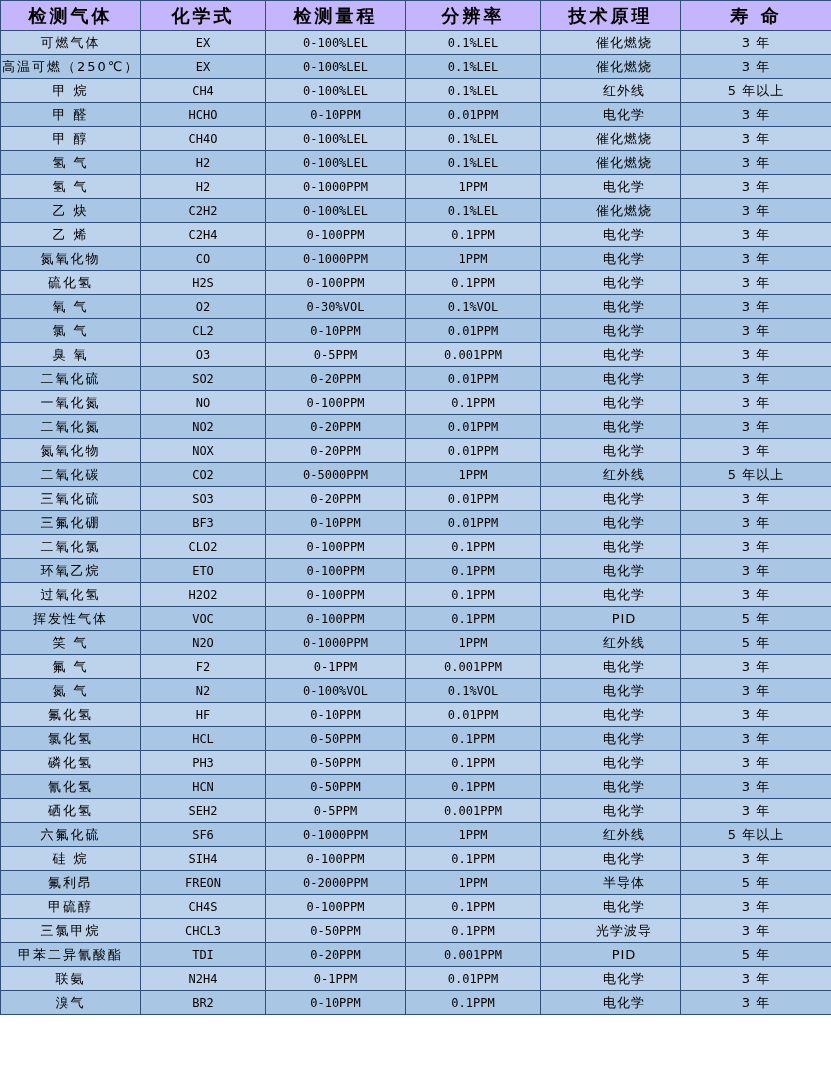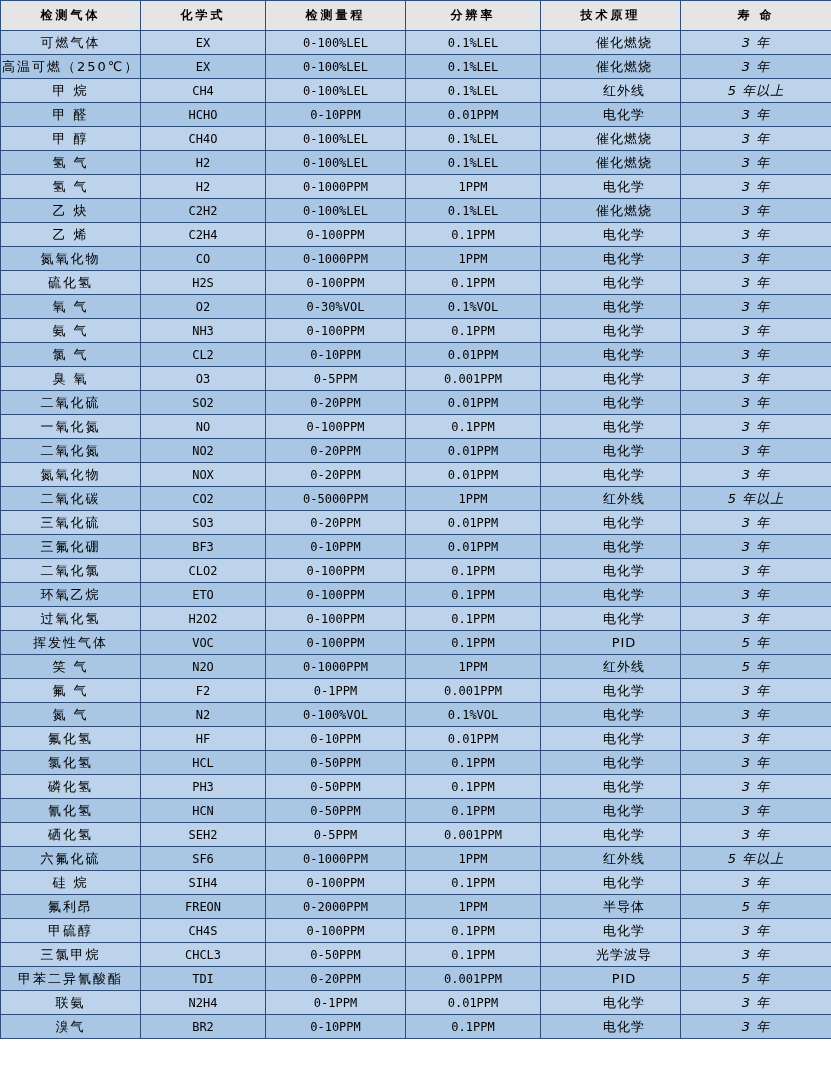--- a/index.html
+++ b/index.html
@@ -32,23 +32,23 @@
   table.gas-table th,
   table.gas-table td {
     border: 1px solid #2f4f7a;
     text-align: center;
     vertical-align: middle;
     color: #000000;
     white-space: nowrap;
     overflow: hidden;
   }
   table.gas-table thead th {
-    background: #e5e5e5;
+    background: #c4b5fd;
     height: 27px;
-    font-size: 12px;
+    font-size: 18px;
     font-weight: bold;
     letter-spacing: 3px;
     font-family: "DejaVu Sans", "Liberation Sans", sans-serif;
   }
   table.gas-table tbody td {
     height: 21px;
     font-size: 13px;
     font-weight: normal;
     font-family: "DejaVu Sans", "Liberation Sans", sans-serif;
   }
@@ -67,21 +67,20 @@
     font-family: "DejaVu Sans Mono", "Liberation Mono", monospace;
     font-size: 12px;
     letter-spacing: 0px;
   }
   table.gas-table tbody td.col-tech {
     letter-spacing: 1px;
     padding-left: 28px;
   }
   table.gas-table tbody td.col-life {
     letter-spacing: 1px;
-    font-style: italic;
   }
 </style>
 </head>
 <body>
 
 <div class="sheet">
   <table class="gas-table">
     <colgroup>
       <col class="c0">
         <col class="c1">
@@ -190,28 +189,20 @@
           <td class="col-life">3 年</td>
         </tr>
         <tr class="even">
           <td class="col-name">氧 气</td>
           <td class="col-formula">O2</td>
           <td class="col-range">0-30%VOL</td>
           <td class="col-res">0.1%VOL</td>
           <td class="col-tech">电化学</td>
           <td class="col-life">3 年</td>
         </tr>
-        <tr class="odd">
-          <td class="col-name">氨 气</td>
-          <td class="col-formula">NH3</td>
-          <td class="col-range">0-100PPM</td>
-          <td class="col-res">0.1PPM</td>
-          <td class="col-tech">电化学</td>
-          <td class="col-life">3 年</td>
-        </tr>
         <tr class="even">
           <td class="col-name">氯 气</td>
           <td class="col-formula">CL2</td>
           <td class="col-range">0-10PPM</td>
           <td class="col-res">0.01PPM</td>
           <td class="col-tech">电化学</td>
           <td class="col-life">3 年</td>
         </tr>
         <tr class="odd">
           <td class="col-name">臭 氧</td>

